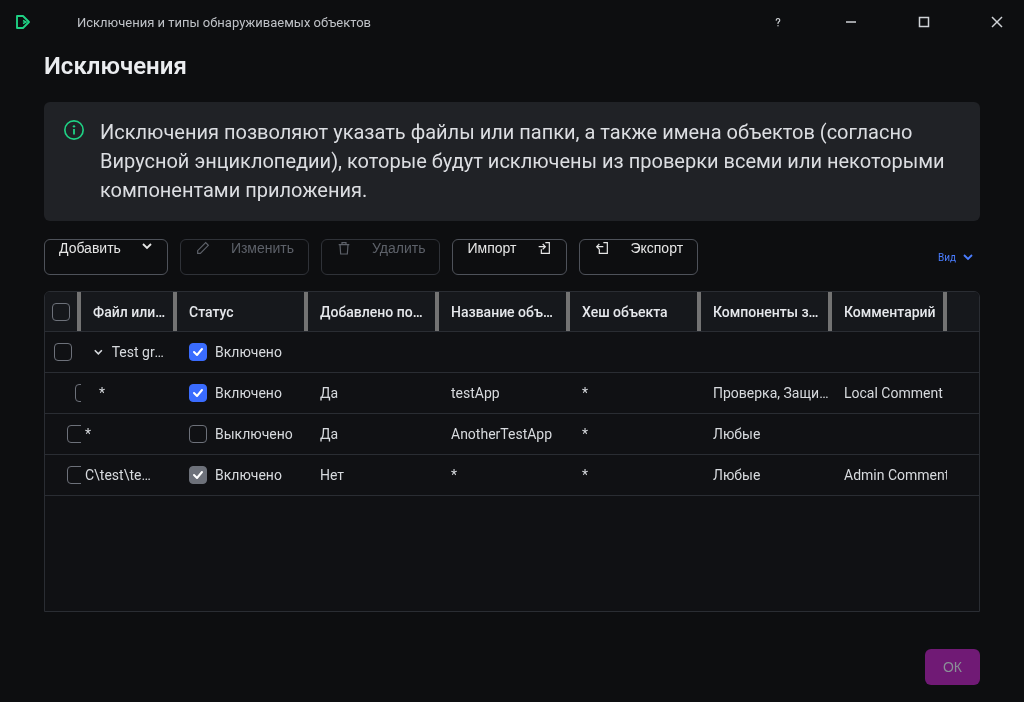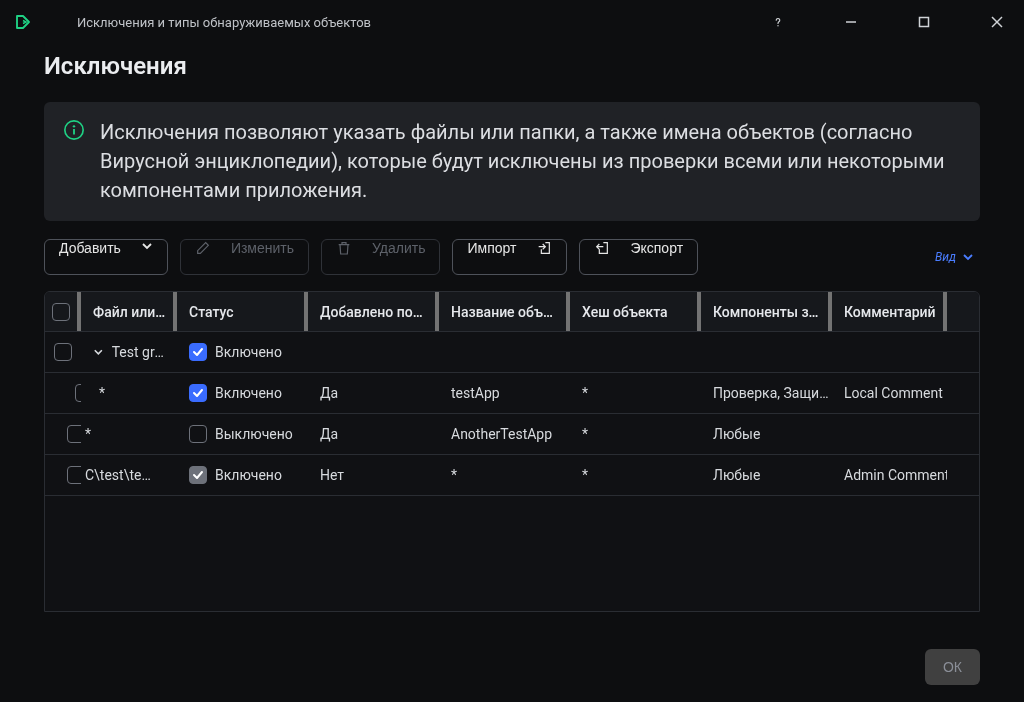--- a/index.html
+++ b/index.html
@@ -12,21 +12,21 @@
   .content { flex: 1; padding: 0 44px 20px 44px; display: flex; flex-direction: column; overflow: hidden; }
   .page-title { font-size: 24px; font-weight: 600; color: #ebedf0; margin-top: 8px; margin-bottom: 22px; }
   .info-box { background: #202226; border-radius: 6px; padding: 16px 18px; display: flex; gap: 14px; margin-bottom: 18px; }
   .info-icon-wrap { width: 24px; height: 24px; flex-shrink: 0; display: flex; align-items: center; justify-content: center; }
   .info-text { font-size: 20px; line-height: 1.45; color: #dcdee2; }
   .toolbar { display: flex; align-items: center; gap: 12px; margin-bottom: 16px; }
   .spacer { flex: 1; }
   .btn { height: 36px; border: 1px solid #4e525a; border-radius: 6px; background: transparent; color: #e6e6e6; font-size: 14px; padding: 0 14px; display: inline-flex; align-items: flex-start; gap: 20px; cursor: pointer; }
   .btn-disabled { border-color: #2f3238; color: #5d6169; cursor: default; }
   .btn-disabled svg path, .btn-disabled svg rect, .btn-disabled svg line { stroke: #5d6169; }
-  .view-link { color: #4a7dff; font-size: 12px; display: inline-flex; align-items: center; gap: 6px; cursor: pointer; padding: 0 6px; font-style: italic; }
+  .view-link { color: #4a7dff; font-size: 10px; display: inline-flex; align-items: center; gap: 6px; cursor: pointer; padding: 0 6px; }
   .search-box { height: 36px; border: 1px solid #3b3f46; border-radius: 6px; display: flex; align-items: center; padding: 0 10px; gap: 8px; width: 160px; }
   .search-box input { background: transparent; border: none; outline: none; color: #e6e6e6; font-size: 14px; width: 100%; }
   .search-box input::placeholder { color: #7d818b; }
   .table-wrap { flex: 1; border: 1px solid #2a2d33; border-radius: 6px 6px 0 0; overflow: hidden; display: flex; flex-direction: column; background: #101114; }
   .thead { display: flex; background: #16181c; border-bottom: 1px solid #2a2d33; height: 40px; }
   .th, .td { padding: 0 12px; display: flex; align-items: center; font-size: 14px; border-right: 4px solid #737373; overflow: hidden; white-space: nowrap; text-overflow: ellipsis; }
   .th { color: #e6e8ec; font-weight: 500; }
   .th:last-child, .td:last-child { border-right: none; }
   .col-check  { width: 36px; flex: 0 0 36px; justify-content: center; padding: 0; }
   .col-file   { width: 96px;  flex: 0 0 96px; }
@@ -42,21 +42,21 @@
   .row .td { color: #d7dade; border-right: none; }
   .chk { width: 18px; height: 18px; border: 1.5px solid #6d717a; border-radius: 4px; display: inline-flex; align-items: center; justify-content: center; flex-shrink: 0; }
   .chk.checked { background: #3a6cff; border-color: #3a6cff; }
   .chk.checked-gray { background: #6d717a; border-color: #6d717a; }
   .chk svg { display: block; }
   .group-row { background: #101114; }
   .group-label { display: flex; align-items: center; gap: 8px; overflow: hidden; }
   .chevron { transform: rotate(90deg); }
   .ellipsis { overflow: hidden; text-overflow: ellipsis; white-space: nowrap; }
   .footer { height: 70px; display: flex; align-items: center; justify-content: flex-end; gap: 12px; padding: 0 44px; }
-  .btn-ok { height: 36px; border-radius: 6px; background: #404040; color: #8a8e97; font-size: 14px; padding: 0 18px; border: none; }
+  .btn-ok { height: 36px; border-radius: 6px; background: #701a75; color: #8a8e97; font-size: 14px; padding: 0 18px; border: none; }
   .btn-cancel { height: 36px; border-radius: 6px; background: transparent; border: 1px solid #52565e; color: #ebedf0; font-size: 14px; padding: 0 18px; font-weight: 500; }
   .indent-1 { padding-left: 30px !important; }
   .indent-2 { padding-left: 22px !important; }
 </style>
 </head>
 <body>
 
 <div class="window">
 
   <div class="titlebar">

